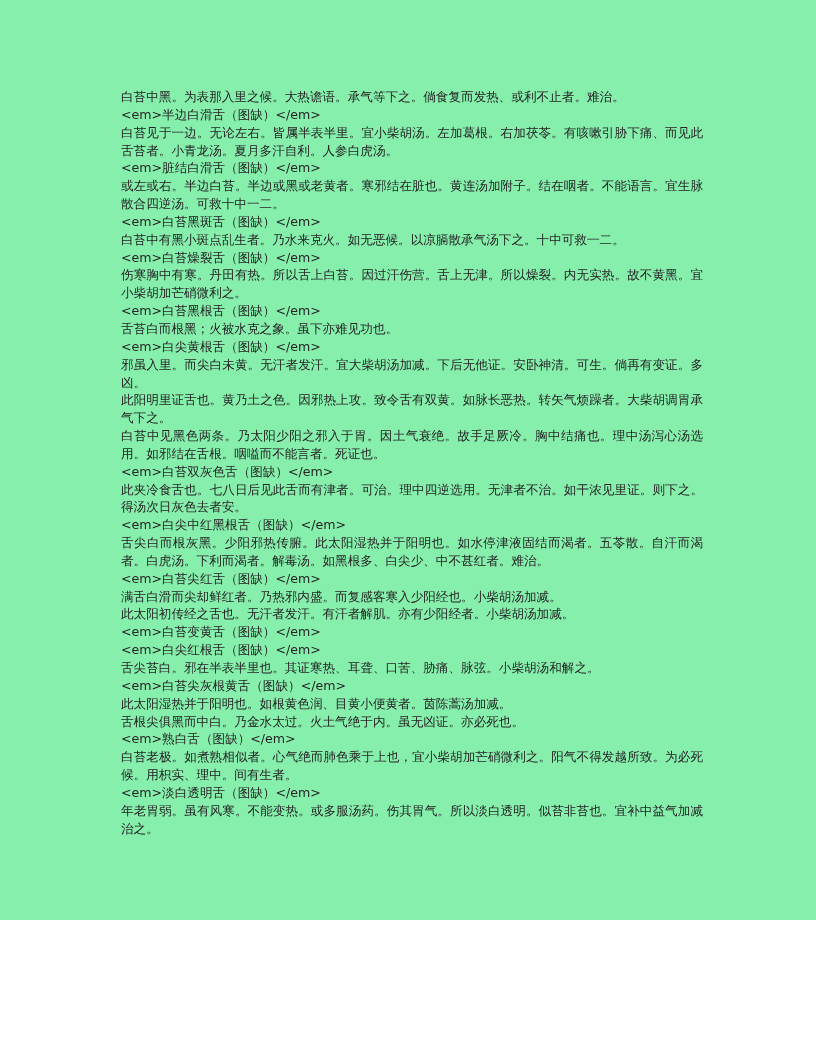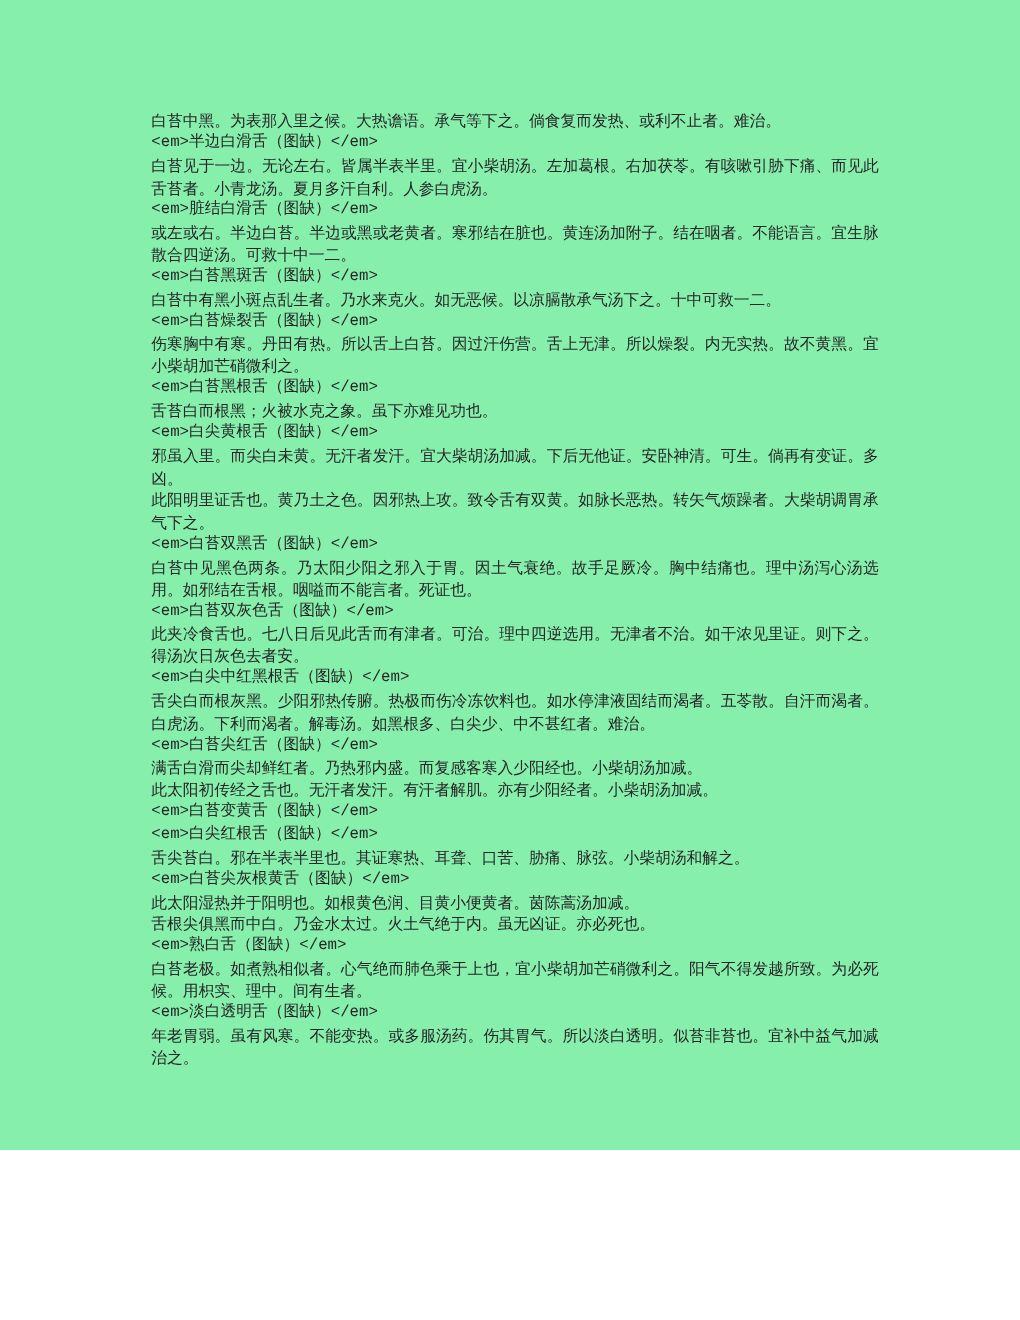--- a/index.html
+++ b/index.html
@@ -35,21 +35,20 @@
   .para {
     margin: 0;
     padding: 0;
     text-indent: 0;
   }
   .tagline {
     margin: 0;
     padding: 0;
     white-space: nowrap;
     letter-spacing: 0;
-    font-family: Liberation Mono, monospace;
   }
 </style>
 </head>
 <body>
 
 <div class="page">
   <div class="content" id="doc-content">
       <div class="para">白苔中黑。为表那入里之候。大热谵语。承气等下之。倘食复而发热、或利不止者。难治。</div>
       <div class="tagline">&lt;em&gt;半边白滑舌（图缺）&lt;/em&gt;</div>
       <div class="para">白苔见于一边。无论左右。皆属半表半里。宜小柴胡汤。左加葛根。右加茯苓。有咳嗽引胁下痛、而见此舌苔者。小青龙汤。夏月多汗自利。人参白虎汤。</div>
@@ -57,26 +56,25 @@
       <div class="para">或左或右。半边白苔。半边或黑或老黄者。寒邪结在脏也。黄连汤加附子。结在咽者。不能语言。宜生脉散合四逆汤。可救十中一二。</div>
       <div class="tagline">&lt;em&gt;白苔黑斑舌（图缺）&lt;/em&gt;</div>
       <div class="para">白苔中有黑小斑点乱生者。乃水来克火。如无恶候。以凉膈散承气汤下之。十中可救一二。</div>
       <div class="tagline">&lt;em&gt;白苔燥裂舌（图缺）&lt;/em&gt;</div>
       <div class="para">伤寒胸中有寒。丹田有热。所以舌上白苔。因过汗伤营。舌上无津。所以燥裂。内无实热。故不黄黑。宜小柴胡加芒硝微利之。</div>
       <div class="tagline">&lt;em&gt;白苔黑根舌（图缺）&lt;/em&gt;</div>
       <div class="para">舌苔白而根黑；火被水克之象。虽下亦难见功也。</div>
       <div class="tagline">&lt;em&gt;白尖黄根舌（图缺）&lt;/em&gt;</div>
       <div class="para">邪虽入里。而尖白未黄。无汗者发汗。宜大柴胡汤加减。下后无他证。安卧神清。可生。倘再有变证。多凶。</div>
       <div class="para">此阳明里证舌也。黄乃土之色。因邪热上攻。致令舌有双黄。如脉长恶热。转矢气烦躁者。大柴胡调胃承气下之。</div>
-      <div class="tagline">&lt;em&gt;白苔双黑舌（图缺）&lt;/em&gt;</div>
       <div class="para">白苔中见黑色两条。乃太阳少阳之邪入于胃。因土气衰绝。故手足厥冷。胸中结痛也。理中汤泻心汤选用。如邪结在舌根。咽嗌而不能言者。死证也。</div>
       <div class="tagline">&lt;em&gt;白苔双灰色舌（图缺）&lt;/em&gt;</div>
       <div class="para">此夹冷食舌也。七八日后见此舌而有津者。可治。理中四逆选用。无津者不治。如干浓见里证。则下之。得汤次日灰色去者安。</div>
       <div class="tagline">&lt;em&gt;白尖中红黑根舌（图缺）&lt;/em&gt;</div>
-      <div class="para">舌尖白而根灰黑。少阳邪热传腑。热极而伤冷冻饮料也。如水停津液固结而渴者。五苓散。自汗而渴者。白虎汤。下利而渴者。解毒汤。如黑根多、白尖少、中不甚红者。难治。</div>
+      <div class="para">舌尖白而根灰黑。少阳邪热传腑。此太阳湿热并于阳明也。如水停津液固结而渴者。五苓散。自汗而渴者。白虎汤。下利而渴者。解毒汤。如黑根多、白尖少、中不甚红者。难治。</div>
       <div class="tagline">&lt;em&gt;白苔尖红舌（图缺）&lt;/em&gt;</div>
       <div class="para">满舌白滑而尖却鲜红者。乃热邪内盛。而复感客寒入少阳经也。小柴胡汤加减。</div>
       <div class="para">此太阳初传经之舌也。无汗者发汗。有汗者解肌。亦有少阳经者。小柴胡汤加减。</div>
       <div class="tagline">&lt;em&gt;白苔变黄舌（图缺）&lt;/em&gt;</div>
       <div class="tagline">&lt;em&gt;白尖红根舌（图缺）&lt;/em&gt;</div>
       <div class="para">舌尖苔白。邪在半表半里也。其证寒热、耳聋、口苦、胁痛、脉弦。小柴胡汤和解之。</div>
       <div class="tagline">&lt;em&gt;白苔尖灰根黄舌（图缺）&lt;/em&gt;</div>
       <div class="para">此太阳湿热并于阳明也。如根黄色润、目黄小便黄者。茵陈蒿汤加减。</div>
       <div class="para">舌根尖俱黑而中白。乃金水太过。火土气绝于内。虽无凶证。亦必死也。</div>
       <div class="tagline">&lt;em&gt;熟白舌（图缺）&lt;/em&gt;</div>

